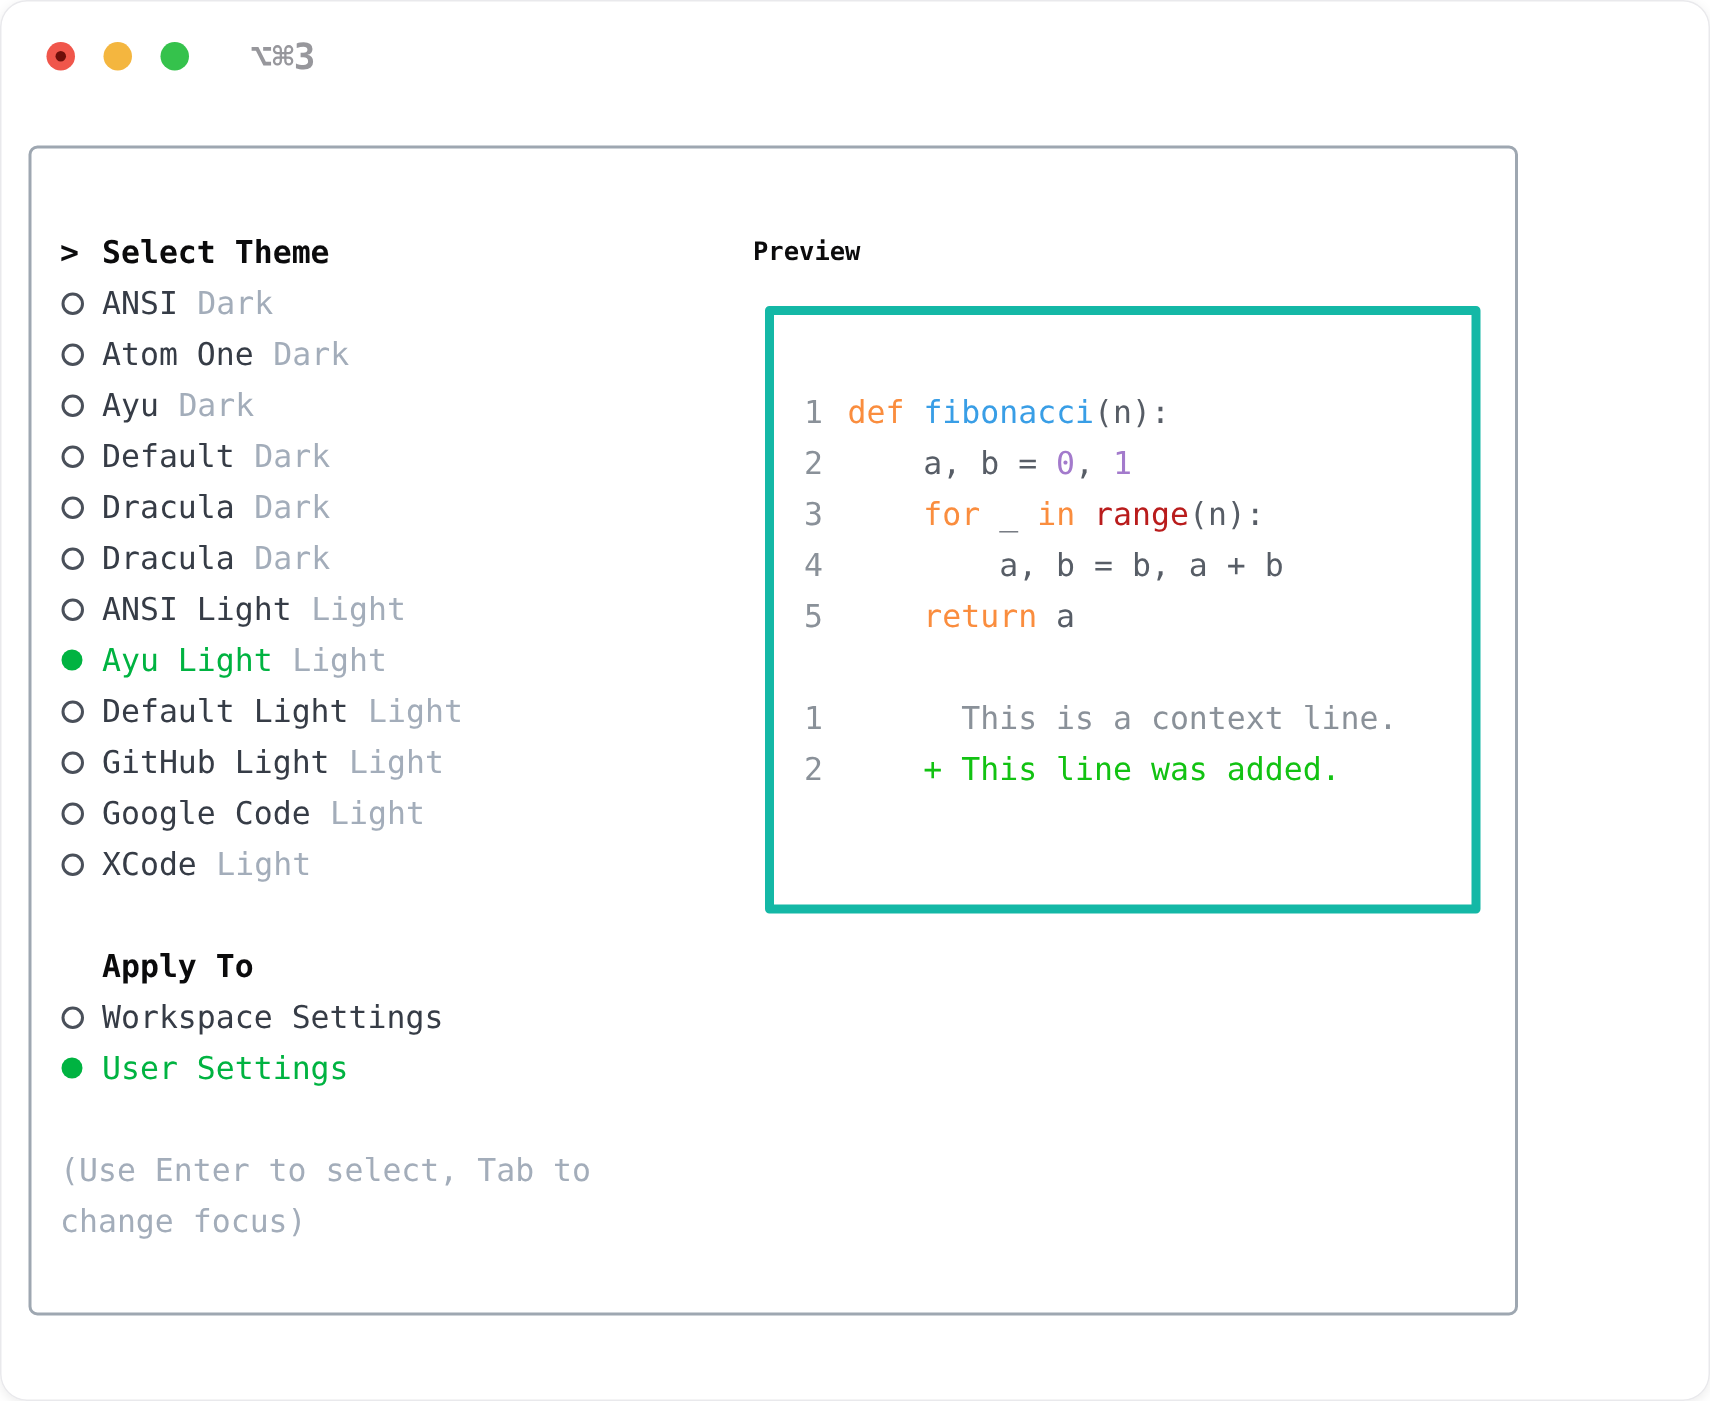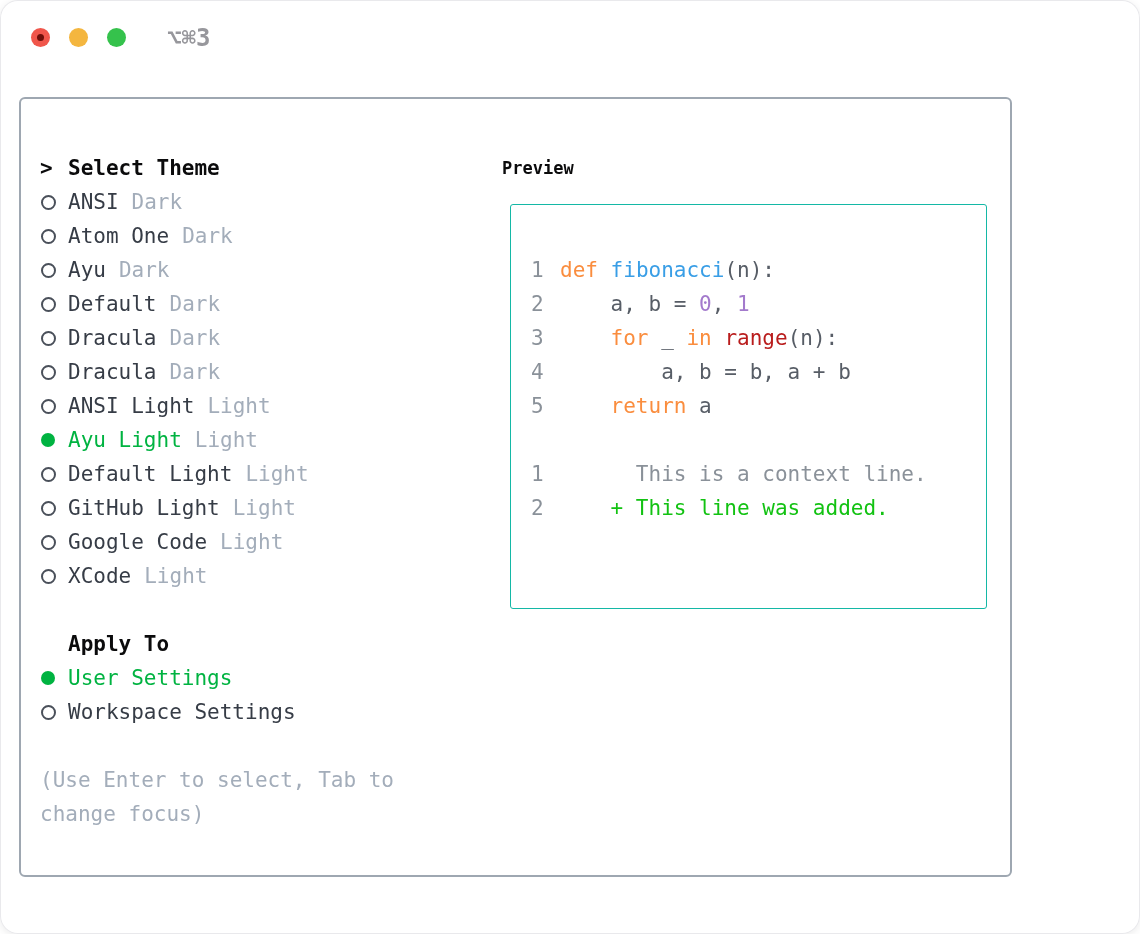--- a/index.html
+++ b/index.html
@@ -26,21 +26,21 @@
   .circle{width:11px;height:11px;border:2px solid #4a505a;border-radius:50%;margin-left:1px;}
   .dotsel{width:14px;height:14px;border-radius:50%;background:#00b341;margin-left:1px;}
   .name{color:#363c46;}
   .tag{color:#a3adba;margin-left:13px;}
   .row.selected .name{color:#00b341;}
   .spacer{height:34px;}
   .hint{width:380px;color:#a3adba;white-space:normal;margin-top:0;}
   
   .preview-header{position:absolute;left:481px;top:52px;font-size:17px;line-height:34px;font-weight:bold;color:#0b0b0c;}
   .preview-box{position:absolute;left:489px;top:105px;width:477px;height:405px;box-sizing:border-box;
-               border:1px solid #14b8a6;border-radius:3px;padding:48px 0 0 20px;overflow:hidden;}
+               border:6px solid #14b8a6;border-radius:3px;padding:48px 0 0 20px;overflow:hidden;}
   .cline{height:34px;line-height:34px;font-size:21px;white-space:pre;}
   .gutter{display:inline-block;width:29px;color:#8a9199;}
   .tk-fg{color:#575d66;}
   .tk-kw{color:#fa8d3e;}
   .tk-fn{color:#399ee6;}
   .tk-num{color:#a37acc;}
   .tk-call{color:#b91c1c;}
   .tk-ctx{color:#8a9199;}
   .tk-del{color:#c5281c;}
   .tk-add{color:#12c212;}
@@ -81,22 +81,22 @@
           <div class="row"><span class="pre"><span class="circle"></span></span><span class="name">XCode</span><span class="tag">Light</span></div>
         </div>
 
       <div class="spacer"></div>
 
       <div class="row">
         <span class="pre"></span><span class="hdr">Apply To</span>
       </div>
 
       <div>
+          <div class="row"><span class="pre"><span class="circle"></span></span><span class="name">Workspace Settings</span></div>
           <div class="row selected"><span class="pre"><span class="dotsel"></span></span><span class="name">User Settings</span></div>
-          <div class="row"><span class="pre"><span class="circle"></span></span><span class="name">Workspace Settings</span></div>
         </div>
 
       <div class="spacer"></div>
 
       <div class="hint">(Use Enter to select, Tab to change focus)</div>
     </div>
 
     <div class="preview-header">Preview</div>
 
     <div class="preview-box">

